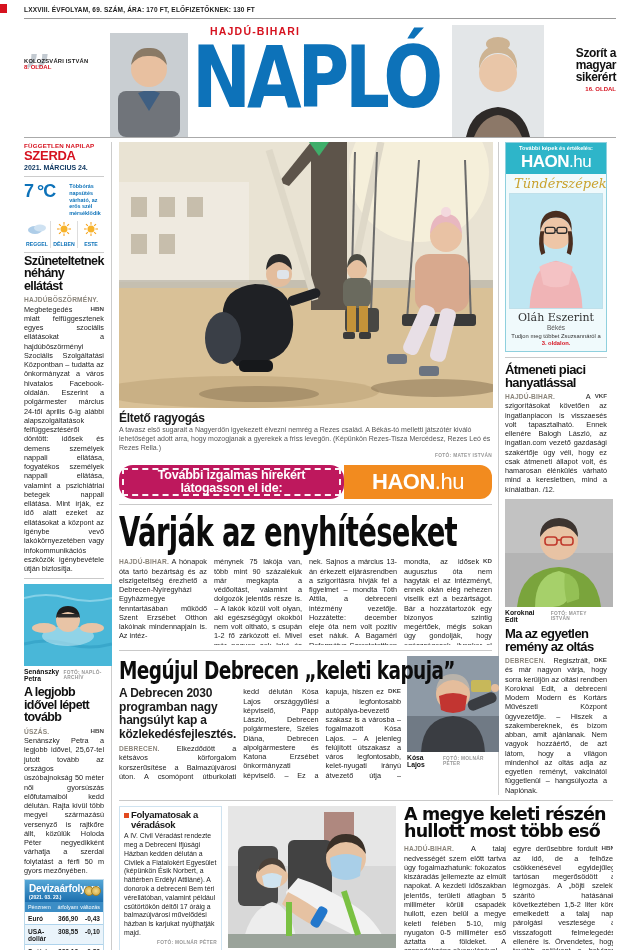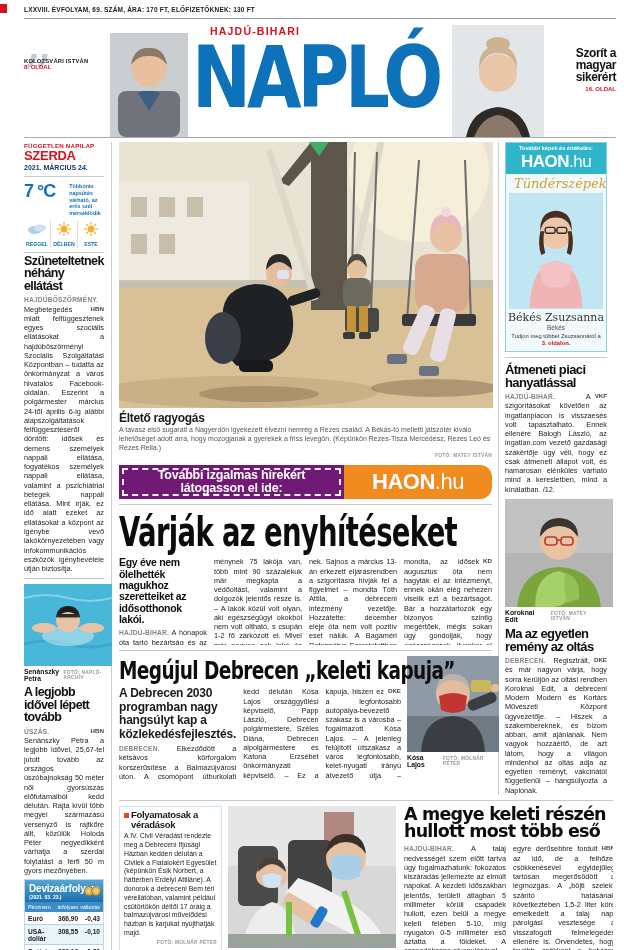--- a/index.html
+++ b/index.html
@@ -80,21 +80,21 @@
   .cur-row span:nth-child(3){ flex:1; text-align:right; font-weight:700; }
 
   
   .main-photo { width:374px; height:266px; display:block; }
   .main-caption { padding:3px 0 2px; }
   .main-caption .t { font-size:12px; font-weight:800; letter-spacing:-.3px; }
   .main-caption .x { font-size:7px; color:#555; line-height:1.25; margin-top:1px; text-align:left; }
   .main-caption .c { text-align:right; margin-top:1px; }
 
   .banner { display:flex; height:34px; margin:5px 0 4px; }
-  .banner-left { flex:1; background:#701a75; position:relative; display:flex; align-items:center; justify-content:center; }
+  .banner-left { flex:1; background:#be185d; position:relative; display:flex; align-items:center; justify-content:center;border-radius:14px; }
   .banner-left .dash { position:absolute; inset:3px; border:2px dashed rgba(255,255,255,.95); }
   .banner-text { color:#fff; font-size:12.5px; font-weight:800; text-align:center; line-height:1.05; width:80%; letter-spacing:-.2px; }
   .banner-right { width:148px; flex:none; background:#f28b1f; border-radius:0 12px 12px 0; display:flex; align-items:center; justify-content:center; }
   .banner-brand { color:#fff; font-size:22px; letter-spacing:-.5px; }
   .banner-brand b { font-weight:800; }
   .banner-brand i { font-style:normal; font-weight:300; }
 
   .lead-headline { font-family:"DejaVu Sans", sans-serif; font-size:41px; font-weight:800; letter-spacing:-1px;
     white-space:nowrap; display:inline-block; transform:scaleX(.67); transform-origin:0 50%; line-height:1; color:#0c0c0c; margin:2px 0 4px; }
   .cols4 { display:flex; gap:7px; height:88px; overflow:hidden; }
@@ -368,21 +368,20 @@
             <div class="banner-right">
               <span class="banner-brand"><b>HAON</b><i>.hu</i></span>
             </div>
           </div>
 
           <div class="divider"></div>
 
           <div class="lead-headline">Várják az enyhítéseket</div>
           <div class="cols4">
             <div class="col">
-              <div class="lede">Egy éve nem ölelhették magukhoz szeretteiket az idősotthonok lakói.</div>
               <p class="body-text">
                 <span class="dateline">HAJDÚ-BIHAR.</span>
                 <span>A hónapok óta tartó bezártság és az elszigeteltség érezhető a Debrecen-Nyíregyházi Egyházmegye fenntartásában működő Szent Erzsébet Otthon lakóinak mindennapjain is. Az intéz-</span>
               </p>
             </div>
             <div class="col">
                 <p class="body-text">ménynek 75 lakója van, több mint 90 százalékuk már megkapta a védőoltást, valamint a dolgozók jelentős része is. – A lakók közül volt olyan, aki egészségügyi okokból nem volt oltható, s csupán 1-2 fő zárkózott el. Mivel már nagyon sok lakó és dolgozó be van oltva, reménykedünk abban, hogy enyhítések lesz-</p>
               </div>
             <div class="col">
                 <p class="body-text">nek. Sajnos a március 13-án érkezett eljárásrendben a szigorításra hívják fel a figyelmet – mondta Tóth Attila, a debreceni intézmény vezetője. Hozzátette: december eleje óta nem volt pozitív eset náluk. A Bagaméri Református Szeretetotthon vezetője, Petróczi Szabolcs református lelkipásztor a Naplónak el-</p>
@@ -449,21 +448,21 @@
               <path d="M20 116 Q22 72 47 68 Q72 72 74 116 Z" fill="#f0b4b6"></path>
               <path d="M30 74 Q47 64 64 74 L60 92 Q47 98 34 92 Z" fill="#f4c2c4"></path>
               <circle cx="47" cy="40" r="16" fill="#eec6a7"></circle>
               <path d="M31 38 Q30 18 47 17 Q64 18 63 38 Q60 24 47 24 Q34 24 31 38 Z" fill="#4a2e20"></path>
               <path d="M31 38 Q28 52 32 62 L36 60 Q33 48 35 38 Z" fill="#4a2e20"></path>
               <path d="M63 38 Q66 52 62 62 L58 60 Q61 48 59 38 Z" fill="#4a2e20"></path>
               <rect x="36" y="34" width="10" height="6" rx="2" fill="none" stroke="#2b2b2b" stroke-width="1.4"></rect>
               <rect x="48" y="34" width="10" height="6" rx="2" fill="none" stroke="#2b2b2b" stroke-width="1.4"></rect>
               <line x1="46" y1="37" x2="48" y2="37" stroke="#2b2b2b" stroke-width="1.4"></line>
             </svg>
-            <div class="ad-name">Békés Zsuzsanna</div>
+            <div class="ad-name">Oláh Eszerint</div>
             <div class="ad-city">Békés</div>
             <div class="ad-note">
               <span>Tudjon meg többet Zsuzsannáról a</span>
               <span class="pg-red">3. oldalon.</span>
             </div>
           </div>
 
           <div class="divider"></div>
 
           <div class="sb-title">Átmeneti piaci hanyatlással</div>

